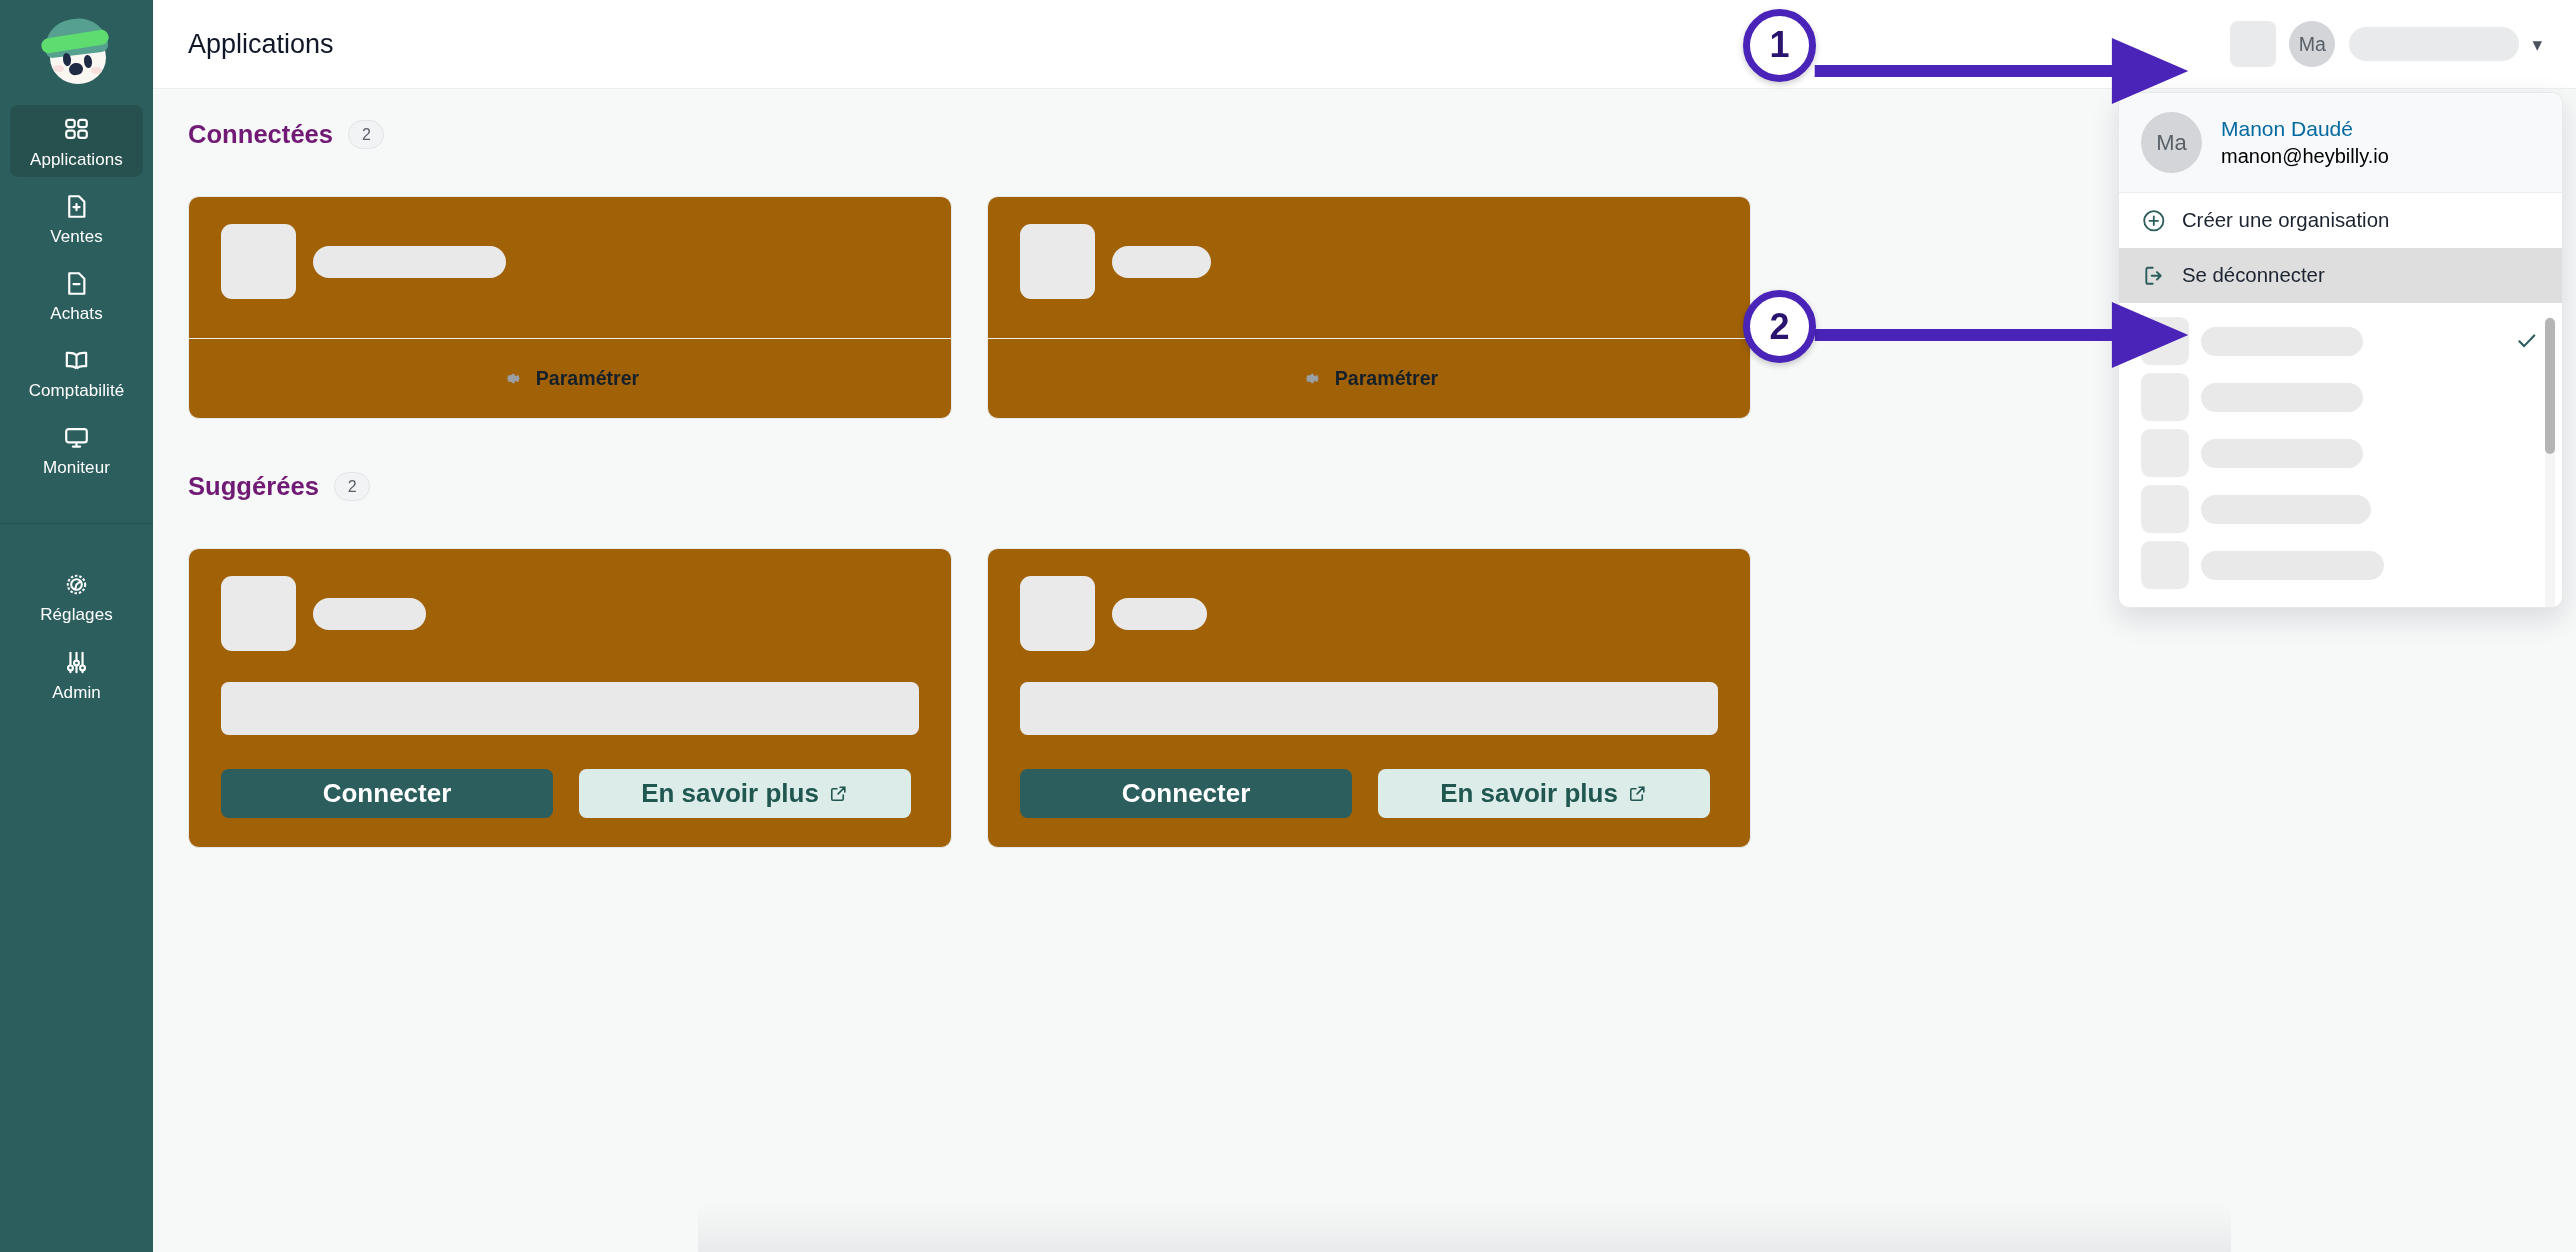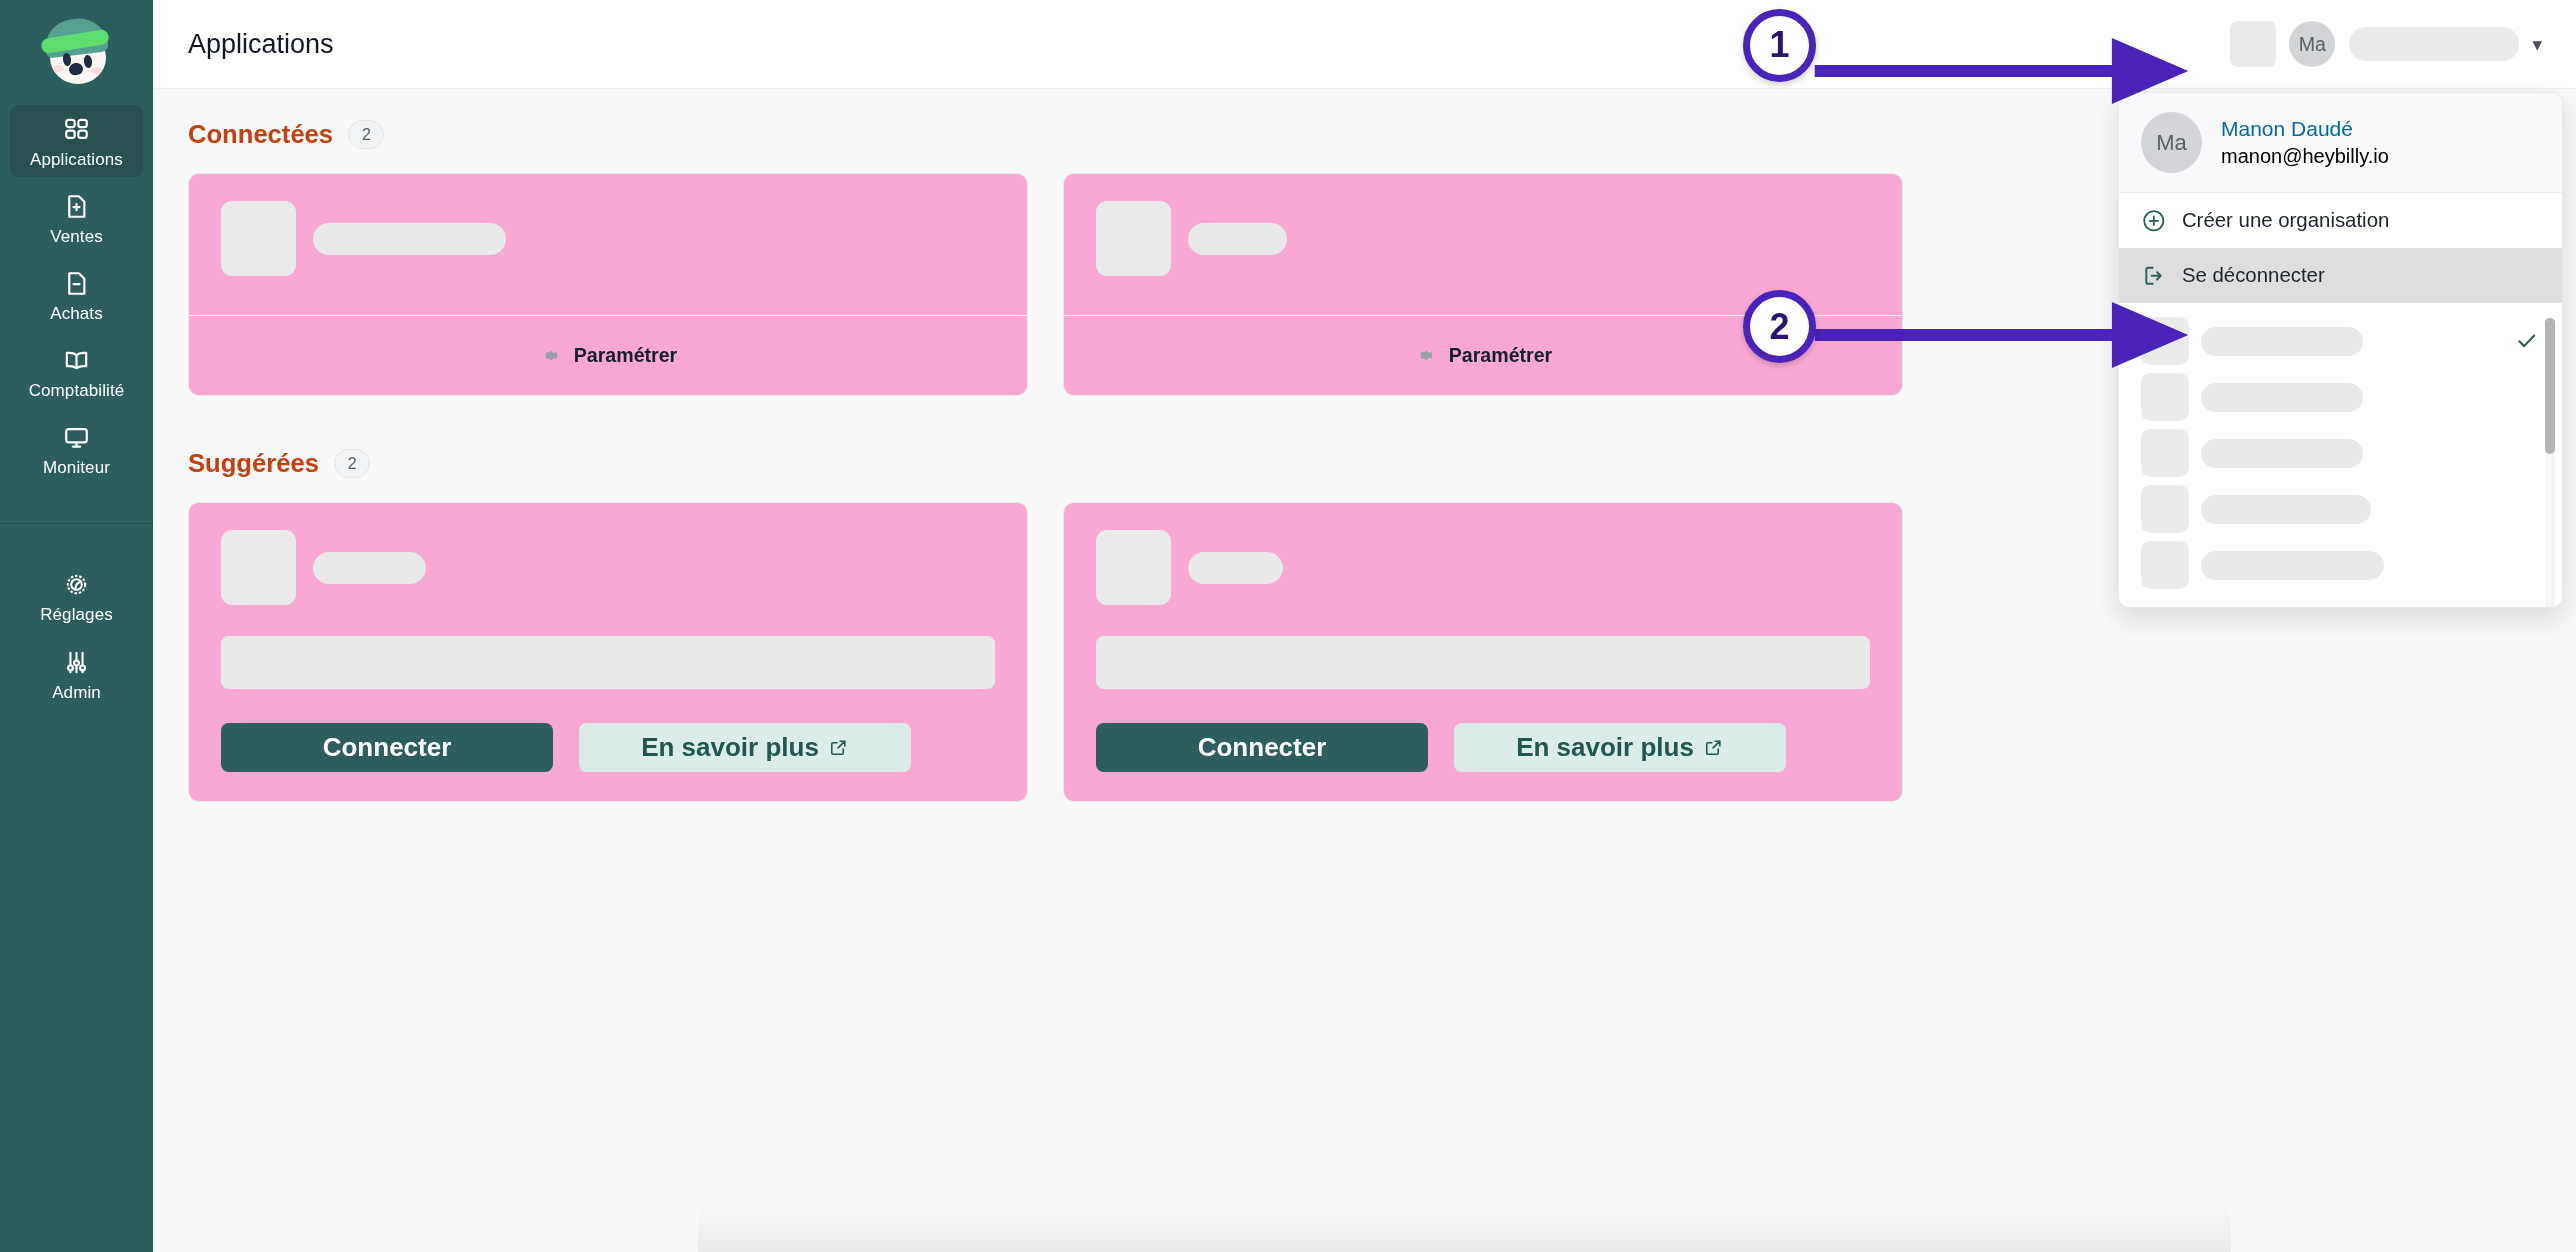--- a/index.html
+++ b/index.html
@@ -108,35 +108,36 @@
   .main {
     position: absolute; left: 153px; top: 89px;
     width: 2423px; height: 1164px;
     background: #F7F8F8;
     padding: 31px 35px 0 35px;
   }
   .section-head {
     display: flex; align-items: center; gap: 15.3px;
     margin-bottom: 24px;
   }
-  .section-title { font-size: 25.6px; font-weight: 700; color: #c2410c; }
+  .section-title { font-size: 25.6px; font-weight: 700; color: #701a75; }
   .count-badge {
     min-width: 36px; height: 29px; padding: 0 11px;
     border: 0.9px solid #E1E3E6; border-radius: 14.5px;
     background: #F2F3F4; color: #596068;
     font-size: 16px; display: flex; align-items: center; justify-content: center;
   }
   .cards-row { display: flex; gap: 35px; }
 
   .app-card {
-    width: 840px;
-    background: #f9a8d4;
+    width: 764px;
+    background: #a16207;
     border: 0.9px solid #E7E9EB;
     border-radius: 11px;
     overflow: hidden;
+    margin-top: 23px;
   }
   .app-card .card-body { padding: 27px 32px 39px 32px; }
   .card-head { display: flex; align-items: center; gap: 17px; }
   .skel-logo { width: 75px; height: 75px; border-radius: 11px; background: #EAEAEA; }
   .skel-name { height: 32px; border-radius: 16px; background: #E9E9E9; }
   .skel-desc { height: 53px; border-radius: 7.7px; background: #E9E9E9; margin-top: 31px; }
   .card-footer {
     border-top: 0.9px solid #ECEEF0;
     height: 80px;
     display: flex; align-items: center; justify-content: center;

